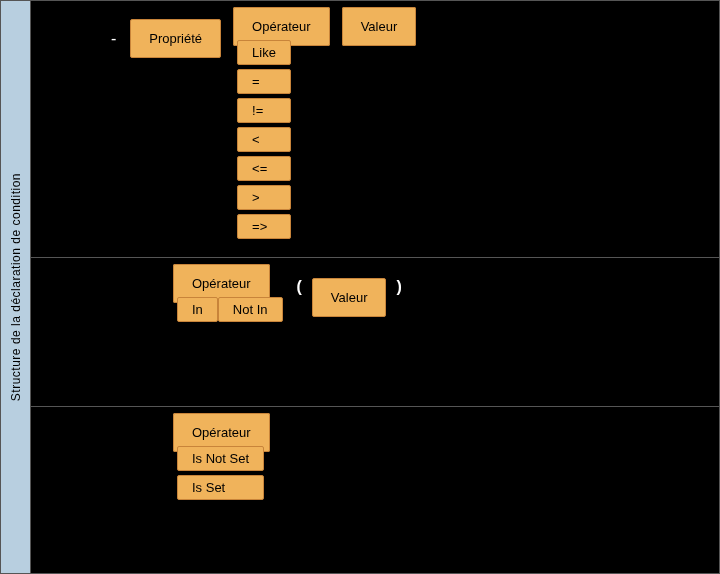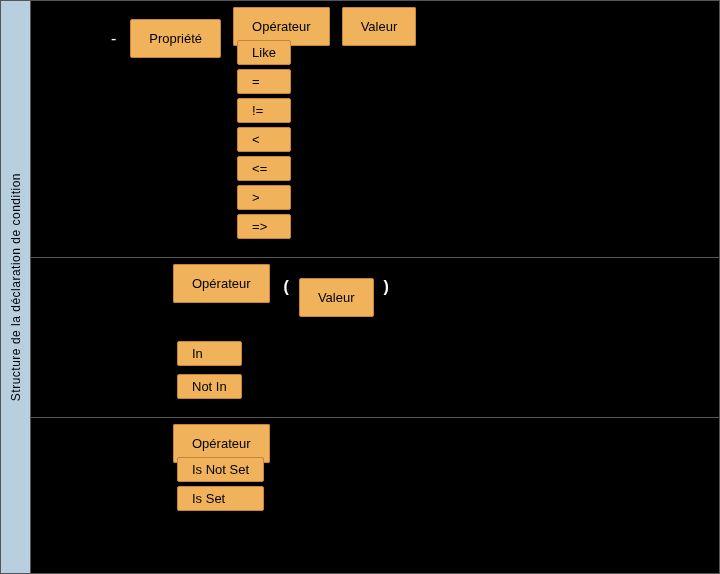--- a/index.html
+++ b/index.html
@@ -125,21 +125,21 @@
       </div>
     </div>
 
     <div class="row-section" style="flex:1.2;">
       <div style="width:100%; display:flex; flex-direction:row; align-items:flex-start; padding-left: 122px;">
 
         <div style="display:flex; flex-direction:column; align-items:flex-start; margin-right:10px;">
           <div style="margin-bottom:6px;">
             <span class="box-header">Opérateur</span>
           </div>
-          <div style="display:flex; flex-direction:column; gap:8px; margin-left:4px;margin-top:44px;">
+          <div style="display:flex; flex-direction:row; gap:0; margin-left:4px;">
             <span class="box">In</span>
             <span class="box">Not In</span>
           </div>
         </div>
 
         <div style="display:flex; flex-direction:row; align-items:flex-start; gap:6px; padding-top:2px;">
           <span class="paren">(</span>
           <span class="box-header">Valeur</span>
           <span class="paren">)</span>
         </div>

